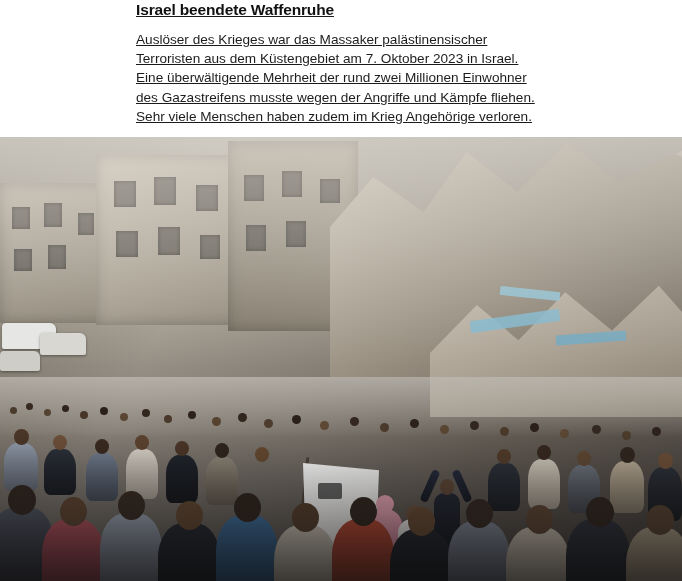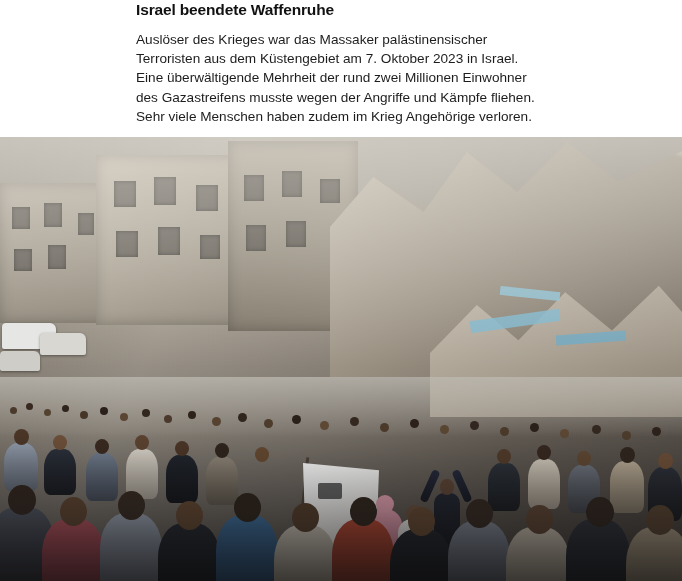--- a/index.html
+++ b/index.html
@@ -12,20 +12,21 @@
     height: 581px;
     overflow: hidden;
     font-family: "Liberation Sans", sans-serif;
     color: #1a1a1a;
   }
   .article {
     width: 682px;
     height: 581px;
     position: relative;
     background: #ffffff;
+    text-decoration: underline;
   }
   .text-block {
     padding: 0 0 0 136px;
     box-sizing: border-box;
     width: 682px;
   }
   .headline {
     font-size: 15.5px;
     font-weight: bold;
     line-height: 20px;

